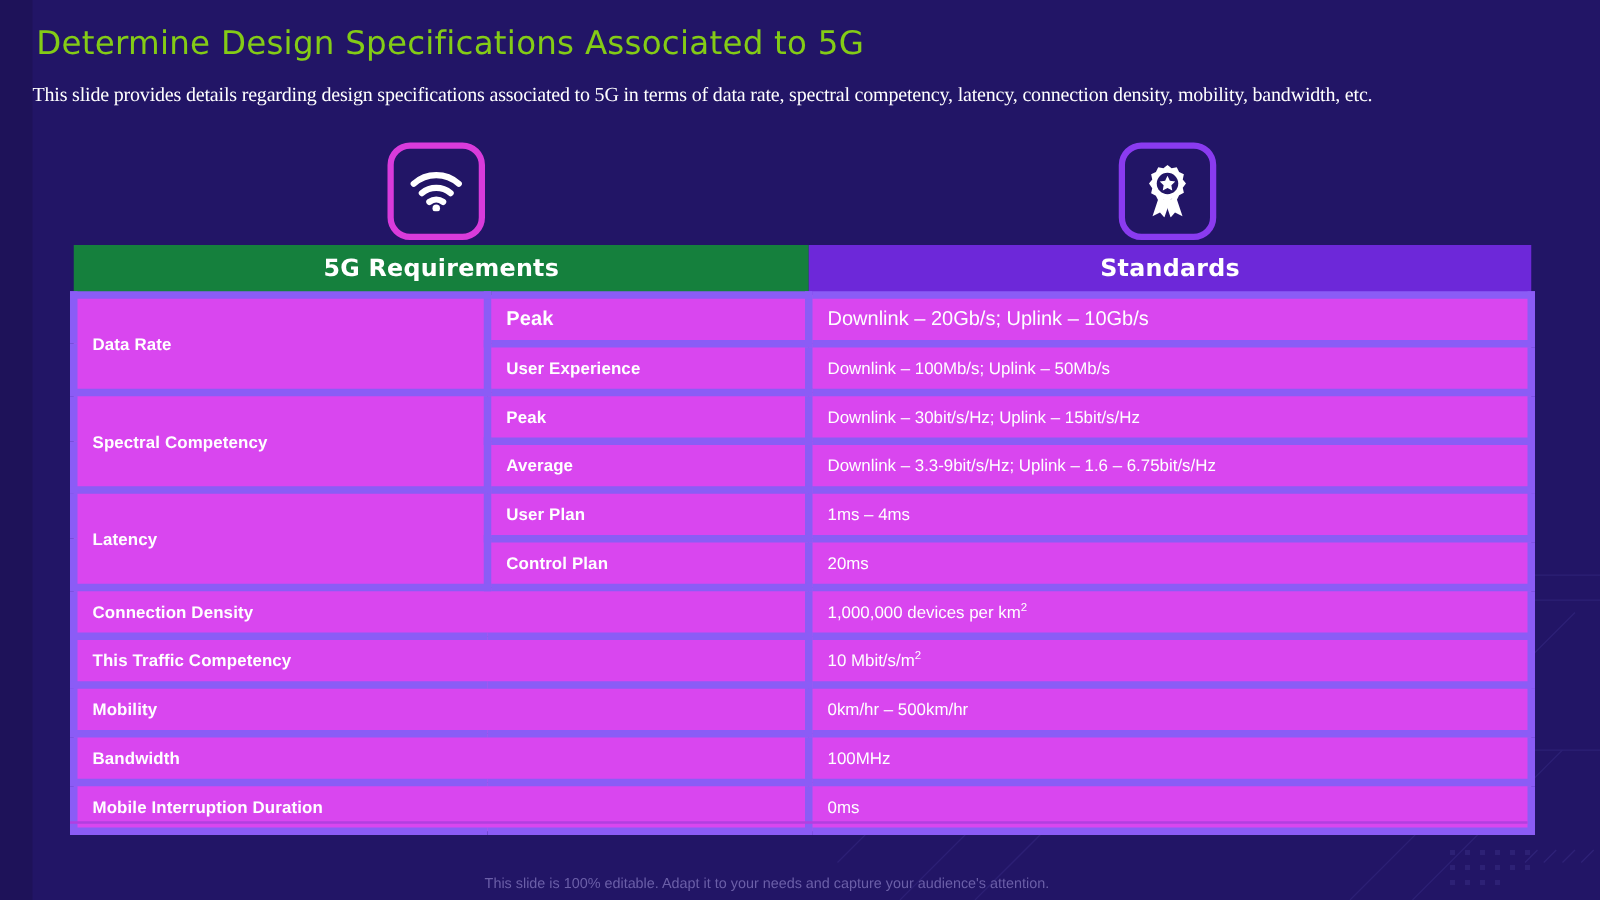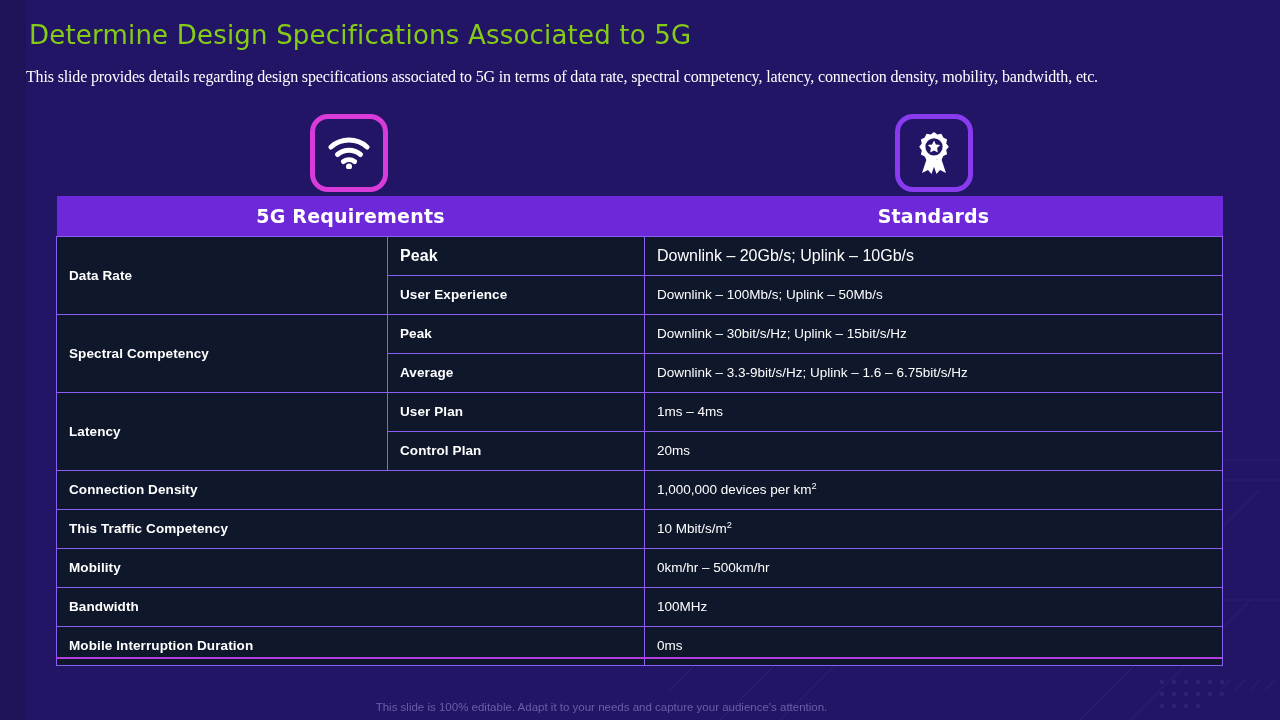--- a/index.html
+++ b/index.html
@@ -104,29 +104,29 @@
 
   .spec-table th {
     height: 40px;
     color: #ffffff;
     font-size: 19px;
     font-weight: bold;
     text-align: center;
     letter-spacing: .2px;
     font-family: "DejaVu Sans", sans-serif;
   }
-  th.head-req { background: #6d28d9; }
+  th.head-req { background: #15803d; }
   th.head-std { background: #6d28d9; }
 
   .spec-table td {
     color: #ffffff;
-    border: 1px solid #8b5cf6;
+    border: 6px solid #8b5cf6;
     padding: 0 12px;
     vertical-align: middle;
-    background: #0f172a;
+    background: #d946ef;
   }
   .cat-cell {
     font-size: 13.5px;
     font-weight: bold;
     letter-spacing: .1px;
     margin-left: 18px;
   }
   .sub-cell {
     font-size: 13.5px;
     font-weight: bold;
@@ -147,21 +147,21 @@
     top: 657px;
     width: 1166px;
     height: 2px;
     background: #b13fe0;
     z-index: 3;
   }
 
   
   .footer-note {
     position: absolute;
-    left: 4px;
+    left: 16px;
     top: 701px;
     width: 1184px;
     text-align: center;
     font-size: 11.5px;
     color: #6b5fa8;
     z-index: 3;
     font-family: "Liberation Sans", sans-serif;
     padding-left: 11px;
   }
 

